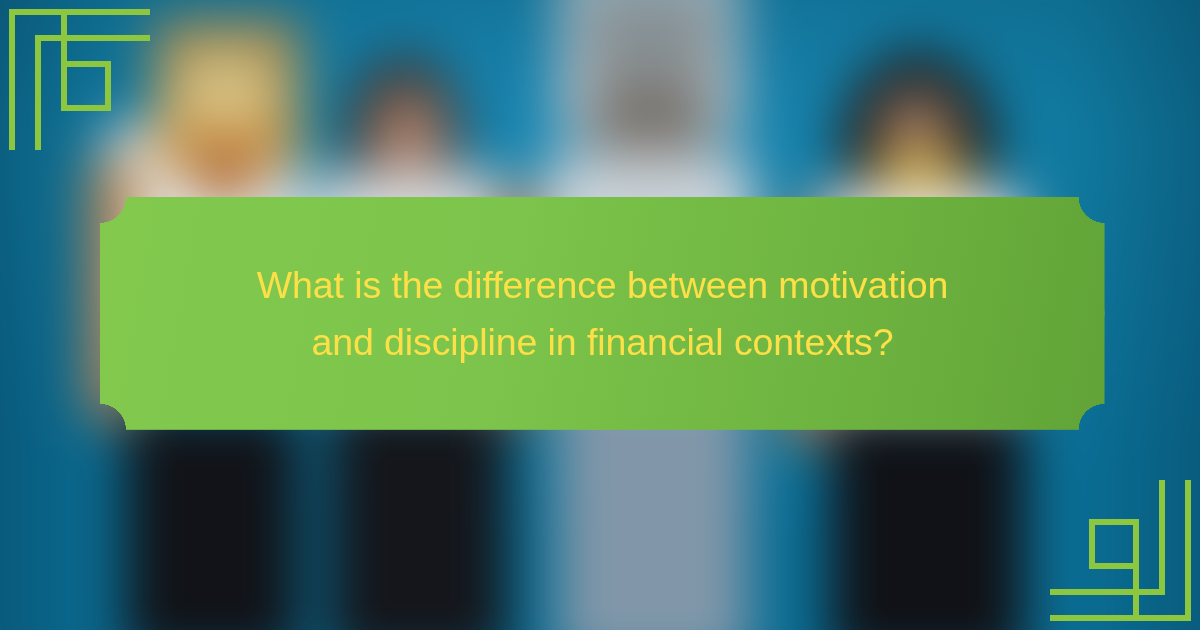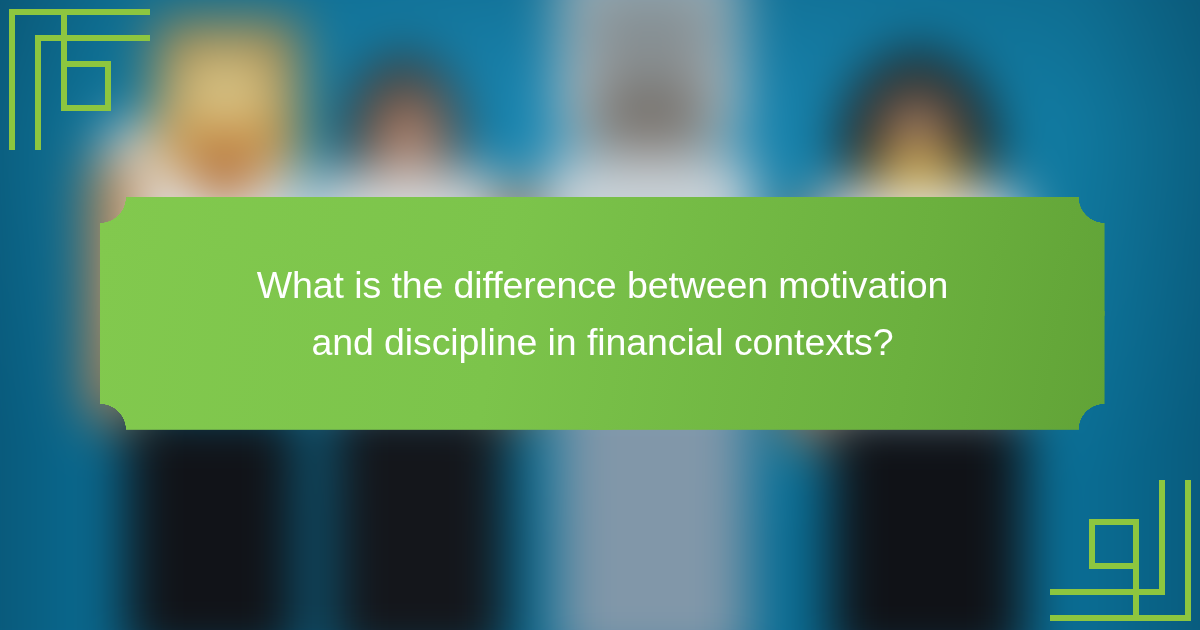--- a/index.html
+++ b/index.html
@@ -100,21 +100,21 @@
       radial-gradient(26px at 100% 0, transparent 99%, #000 100%) top right   / 51% 51% no-repeat,
       radial-gradient(26px at 0 100%, transparent 99%, #000 100%) bottom left / 51% 51% no-repeat,
       radial-gradient(26px at 100% 100%, transparent 99%, #000 100%) bottom right / 51% 51% no-repeat;
   }
 
   .banner-text {
     position: relative;
     z-index: 2;
     width: 880px;
     text-align: center;
-    color: #ffffff;
+    color: #fde047;
     font-size: 37.5px;
     line-height: 57px;
     font-weight: 400;
     letter-spacing: -0.1px;
     white-space: pre-line;
   }
 </style>
 </head>
 <body>
 

